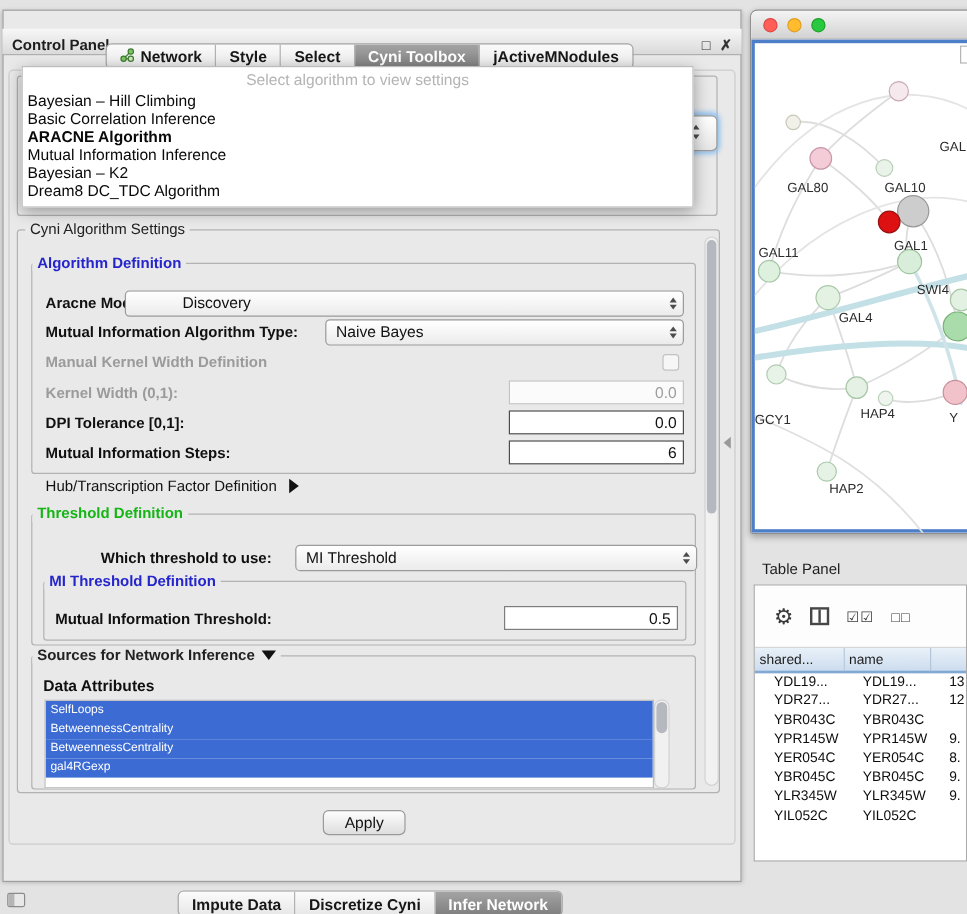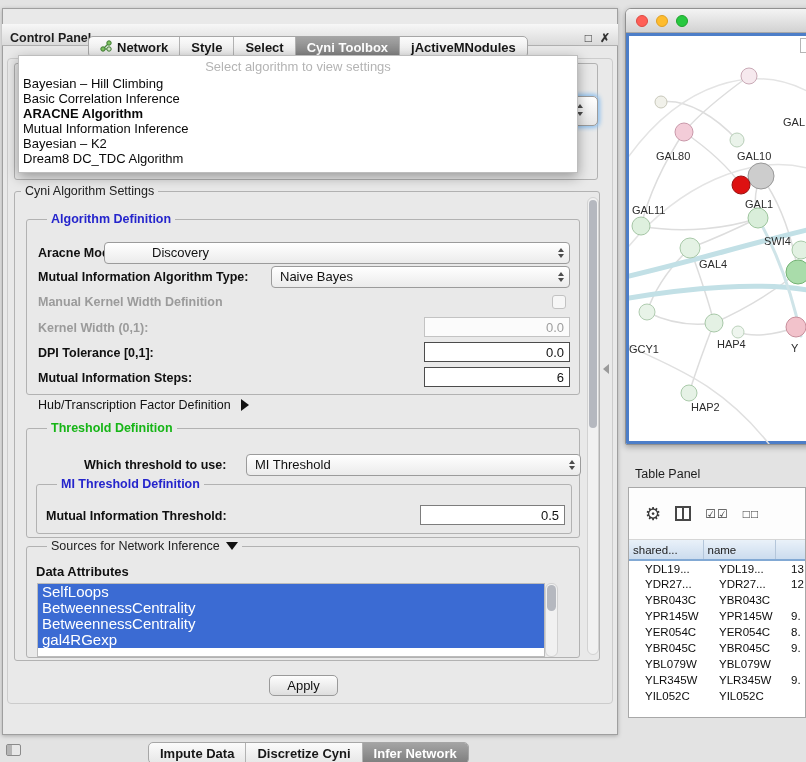--- a/index.html
+++ b/index.html
@@ -23,21 +23,21 @@
   .seg { padding:0 11px; font-size:13px; color:#171717; display:flex; align-items:center;
     gap:5px; border-right:1px solid #b2b2b2; white-space:nowrap;font-weight:bold; }
   .seg:last-child { border-right:none; }
   .seg.sel { background:linear-gradient(#a4a4a4,#7e7e7e); color:#fff; }
 
   .content-frame { left:7px; top:58px; width:606px; height:646px;
     border:1px solid #cccccc; border-radius:4px; }
 
   
   .grp { border:1px solid #b2b2b2; border-radius:3px; position:absolute; }
-  .grp-title { position:absolute; top:-8px; left:20px; background:#e9e9e9; padding:0 4px;
+  .grp-title { position:absolute; top:-8px; left:0; background:#e9e9e9; padding:0 4px;
     font-size:12.5px; white-space:nowrap; }
   .t-blue  { color:#2525cc; font-weight:600; }
   .t-green { color:#16b516; font-weight:600; }
   .t-black { color:#222; }
 
   .lbl  { font-size:12.5px; font-weight:bold; color:#101010; white-space:nowrap; }
   .lbl-dis { color:#9b9b9b; }
 
   .combo { position:absolute; height:22px; border:1px solid #9b9b9b; border-radius:4px;
     background:linear-gradient(#ffffff,#ebebeb); font-size:13px; color:#111;
@@ -60,21 +60,21 @@
 
   .popup { position:absolute; left:18px; top:55px; width:560px; background:#fff;
     border:1px solid #bdbdbd; box-shadow:0 4px 12px rgba(0,0,0,.35); z-index:40;
     font-size:13px; padding-bottom:6px; }
   .popup .ph { color:#b4b4b4; text-align:center; padding:3px 0 2px; }
   .dd-item { padding:0 4px; height:15px; line-height:15px; color:#090909; }
   .dd-item.bold { font-weight:bold; }
 
   .attr-list { position:absolute; background:#fff; border:1px solid #bbbbbb; overflow:hidden; }
   .attr-item { height:16px; line-height:16px; background:#3b6bd3; color:#fff;
-    font-size:15px; padding-left:4px; }
+    font-size:10px; padding-left:4px; }
 
   .sb-track { position:absolute; background:#f1f1f1; border:1px solid #d2d2d2; border-radius:6px; }
   .sb-thumb { position:absolute; left:1px; right:1px; background:#b5b8bf; border-radius:5px; }
 
   .apply-btn { position:absolute; height:21px; border:1px solid #9a9a9a; border-radius:5px;
     background:linear-gradient(#fdfdfd,#dedede); font-size:13px; color:#111;
     display:flex; align-items:center; justify-content:center; }
 
   
   .mac-window { left:625px; top:8px; width:190px; height:437px; border:1px solid #909090;
@@ -229,21 +229,21 @@
     </span>
 </div>
 
 <div class="grp" style="left:36px; top:484px; width:536px; height:50px; z-index:7;">
   <span class="grp-title t-blue">MI Threshold Definition</span>
 </div>
 <span class="abs lbl" style="left:46px; top:509px; z-index:8;">Mutual Information Threshold:</span>
 <input class="tfield thin" style="left: 420px; top: 505px; width: 145px; z-index: 8;" value="0.5">
 
 <div class="grp" style="left:26px; top:546px; width:554px; height:112px; z-index:6;">
-  <span class="grp-title t-black" style="display:flex; align-items:center; gap:6px;">
+  <span class="grp-title t-black" style="display:flex; align-items:center; gap:6px;font-weight:bold;">
     <span>Sources for Network Inference</span>
     <span style="width:0;height:0;border-left:6px solid transparent;border-right:6px solid transparent;border-top:8px solid #111;"></span>
   </span>
 </div>
 <span class="abs lbl" style="left:36px; top:564px; z-index:7; font-size:13px;">Data Attributes</span>
 <div class="attr-list" id="attr-list" style="left:37px; top:583px; width:508px; height:74px; z-index:7;">
     <div class="attr-item">SelfLoops</div>
     <div class="attr-item">BetweennessCentrality</div>
     <div class="attr-item">BetweennessCentrality</div>
     <div class="attr-item">gal4RGexp</div>
@@ -377,25 +377,20 @@
           <td>YER054C</td>
           <td>YER054C</td>
           <td>8.</td>
         </tr>
         <tr>
           <td>YBR045C</td>
           <td>YBR045C</td>
           <td>9.</td>
         </tr>
         <tr>
-          <td>YBL079W</td>
-          <td>YBL079W</td>
-          <td></td>
-        </tr>
-        <tr>
           <td>YLR345W</td>
           <td>YLR345W</td>
           <td>9.</td>
         </tr>
         <tr>
           <td>YIL052C</td>
           <td>YIL052C</td>
           <td></td>
         </tr>
       </tbody>

